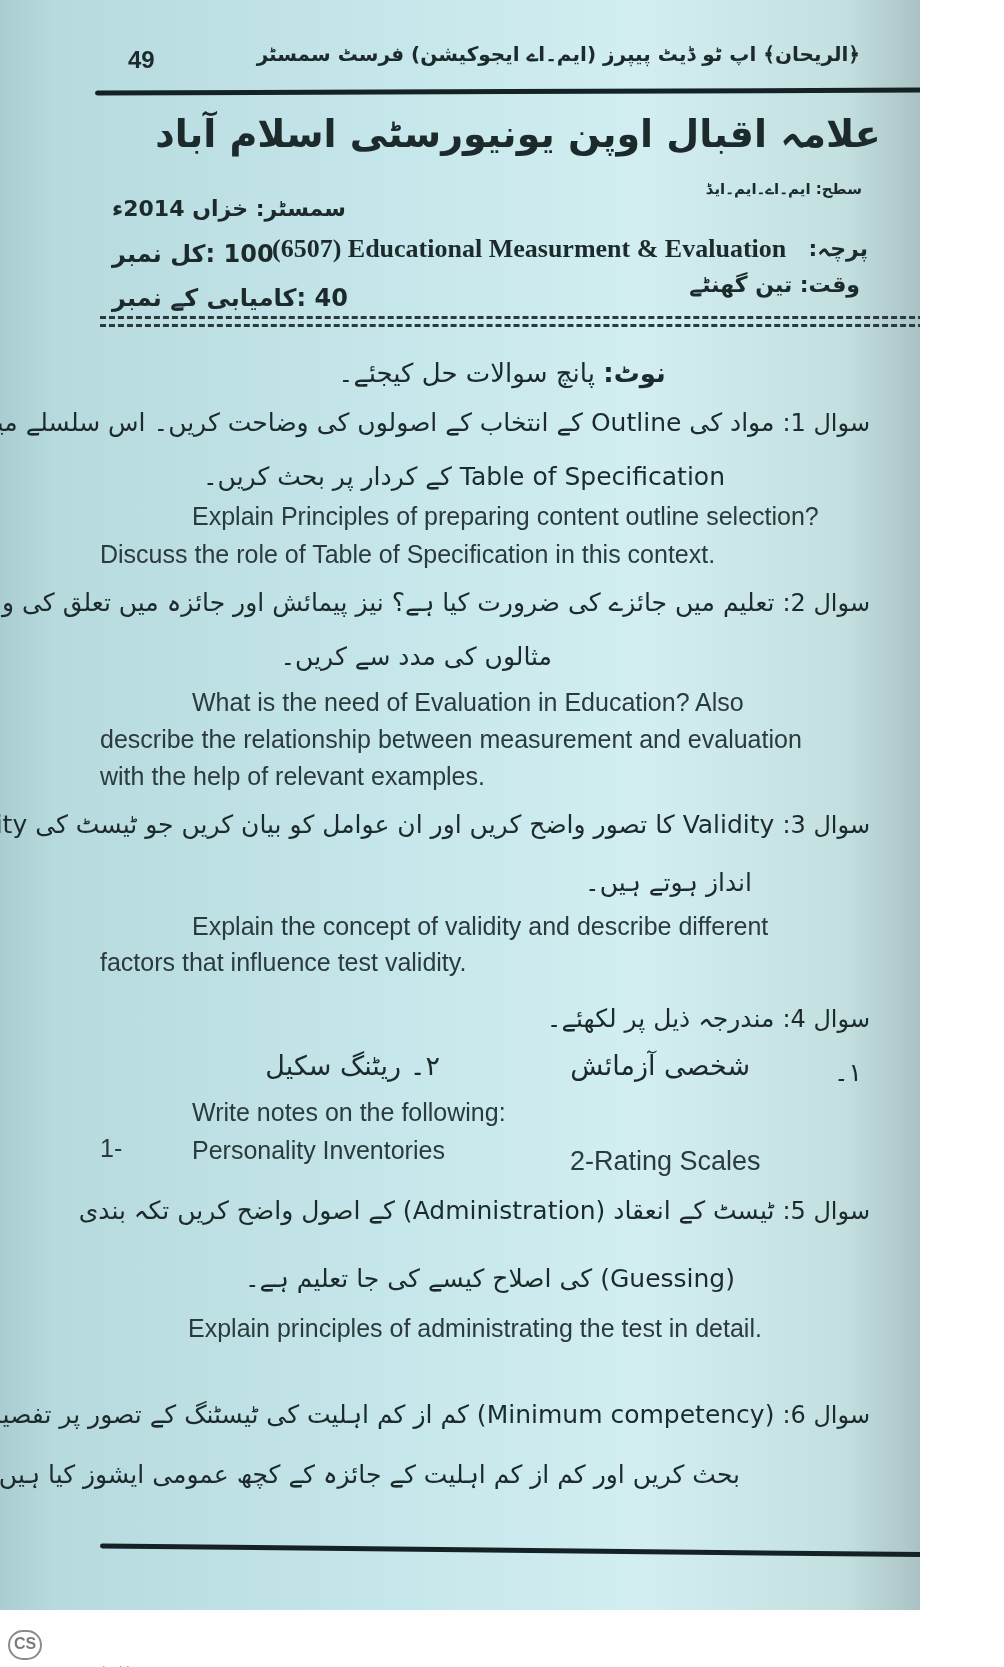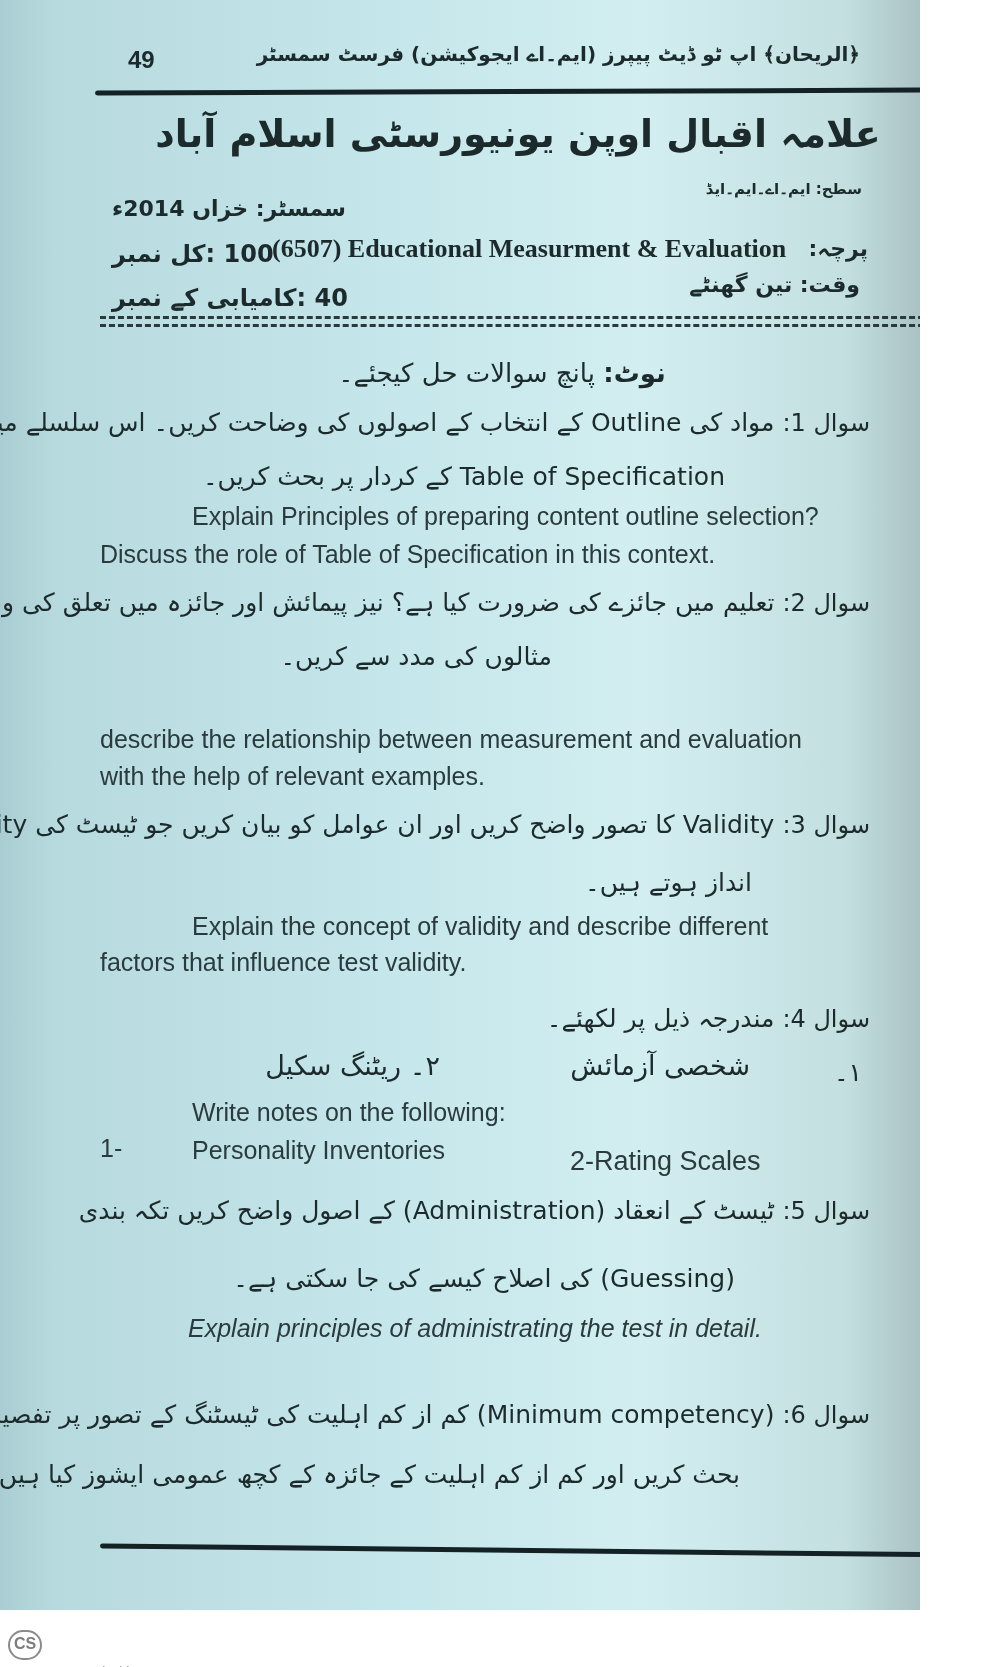--- a/index.html
+++ b/index.html
@@ -84,20 +84,21 @@
   </div>
   <div class="abs en" style="left:192px; top:502px;">Explain Principles of preparing content outline selection?</div>
   <div class="abs ur q-ur-cont" style="right:195px; top:462px;">Table of Specification کے کردار پر بحث کریں۔</div>
   <div class="abs en" style="left:100px; top:540px;">Discuss the role of Table of Specification in this context.</div>
 
   <div class="abs ur q-ur" style="top:588px;">
     <span class="qlabel">سوال 2:</span>
     <span>تعلیم میں جائزے کی ضرورت کیا ہے؟ نیز پیمائش اور جائزہ میں تعلق کی وضاحت متعلقہ</span>
   </div>
   <div class="abs ur q-ur-cont" style="right:368px; top:642px;">مثالوں کی مدد سے کریں۔</div>
+  <div class="abs en" style="left:192px; top:688px;">What is the need of Evaluation in Education? Also</div>
   <div class="abs en" style="left:100px; top:725px;">describe the relationship between measurement and evaluation</div>
   <div class="abs en" style="left:100px; top:762px;">with the help of relevant examples.</div>
 
   <div class="abs ur q-ur" style="top:810px;">
     <span class="qlabel">سوال 3:</span>
     <span>Validity کا تصور واضح کریں اور ان عوامل کو بیان کریں جو ٹیسٹ کی Validity پر اثر</span>
   </div>
   <div class="abs ur q-ur-cont" style="right:168px; top:868px;">انداز ہوتے ہیں۔</div>
   <div class="abs en" style="left:192px; top:912px;">Explain the concept of validity and describe different</div>
   <div class="abs en" style="left:100px; top:948px;">factors that influence test validity.</div>
@@ -111,22 +112,22 @@
   <div class="abs ur" style="right:480px; top:1050px; font-size:27px;">۲۔ ریٹنگ سکیل</div>
   <div class="abs en" style="left:192px; top:1098px;">Write notes on the following:</div>
   <div class="abs en" style="left:100px; top:1134px;">1-</div>
   <div class="abs en" style="left:192px; top:1136px;">Personality Inventories</div>
   <div class="abs en" style="left:570px; top:1146px; font-size:27px;">2-Rating Scales</div>
 
   <div class="abs ur q-ur" style="top:1196px;">
     <span class="qlabel">سوال 5:</span>
     <span>ٹیسٹ کے انعقاد (Administration) کے اصول واضح کریں تکہ بندی</span>
   </div>
-  <div class="abs ur q-ur-cont" style="right:185px; top:1264px;">(Guessing) کی اصلاح کیسے کی جا سکتی ہے۔</div>
-  <div class="abs en" style="left:188px; top:1314px;font-style:italic;">Explain principles of administrating the test in detail.</div>
+  <div class="abs ur q-ur-cont" style="right:185px; top:1264px;">(Guessing) کی اصلاح کیسے کی جا تعلیم ہے۔</div>
+  <div class="abs en" style="left:188px; top:1314px;">Explain principles of administrating the test in detail.</div>
 
   <div class="abs ur q-ur" style="top:1400px;">
     <span class="qlabel">سوال 6:</span>
     <span>(Minimum competency) کم از کم اہلیت کی ٹیسٹنگ کے تصور پر تفصیلی</span>
   </div>
   <div class="abs ur q-ur-cont" style="right:180px; top:1460px;">بحث کریں اور کم از کم اہلیت کے جائزہ کے کچھ عمومی ایشوز کیا ہیں۔</div>
 
   <div class="abs rule-bottom"></div>
 </div>
 

